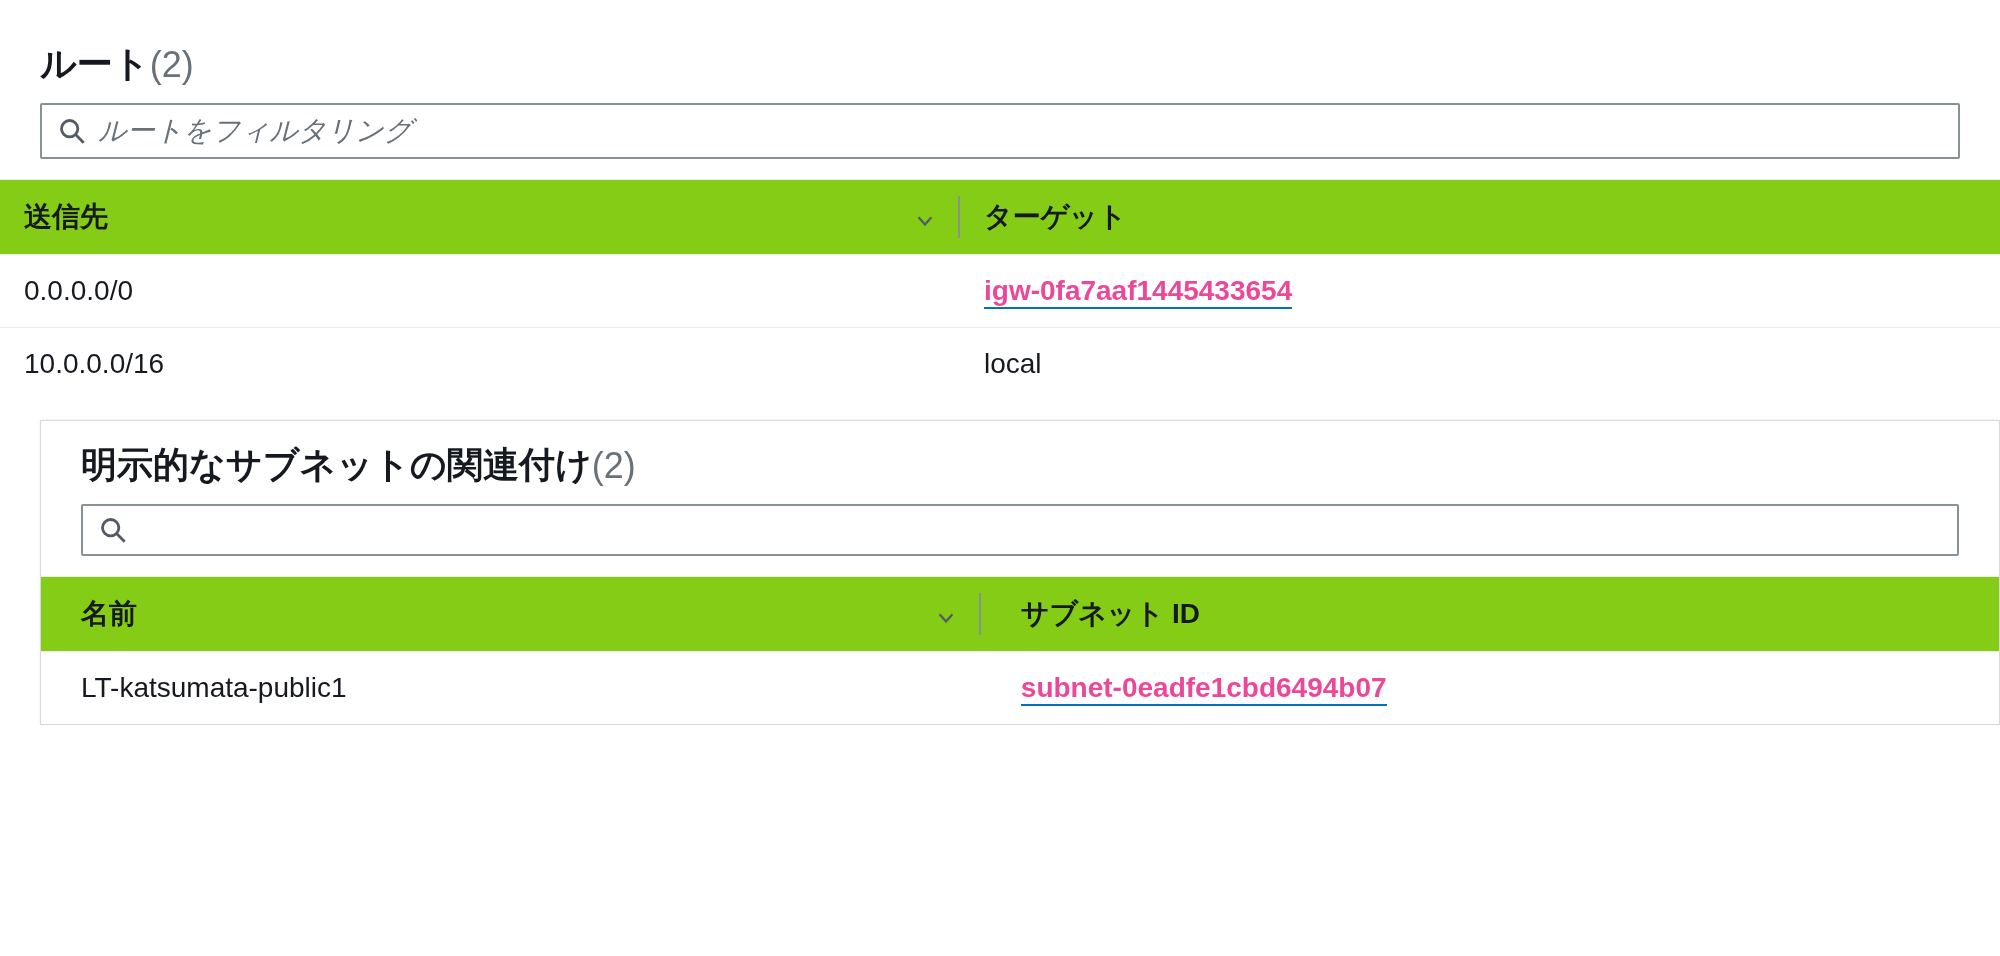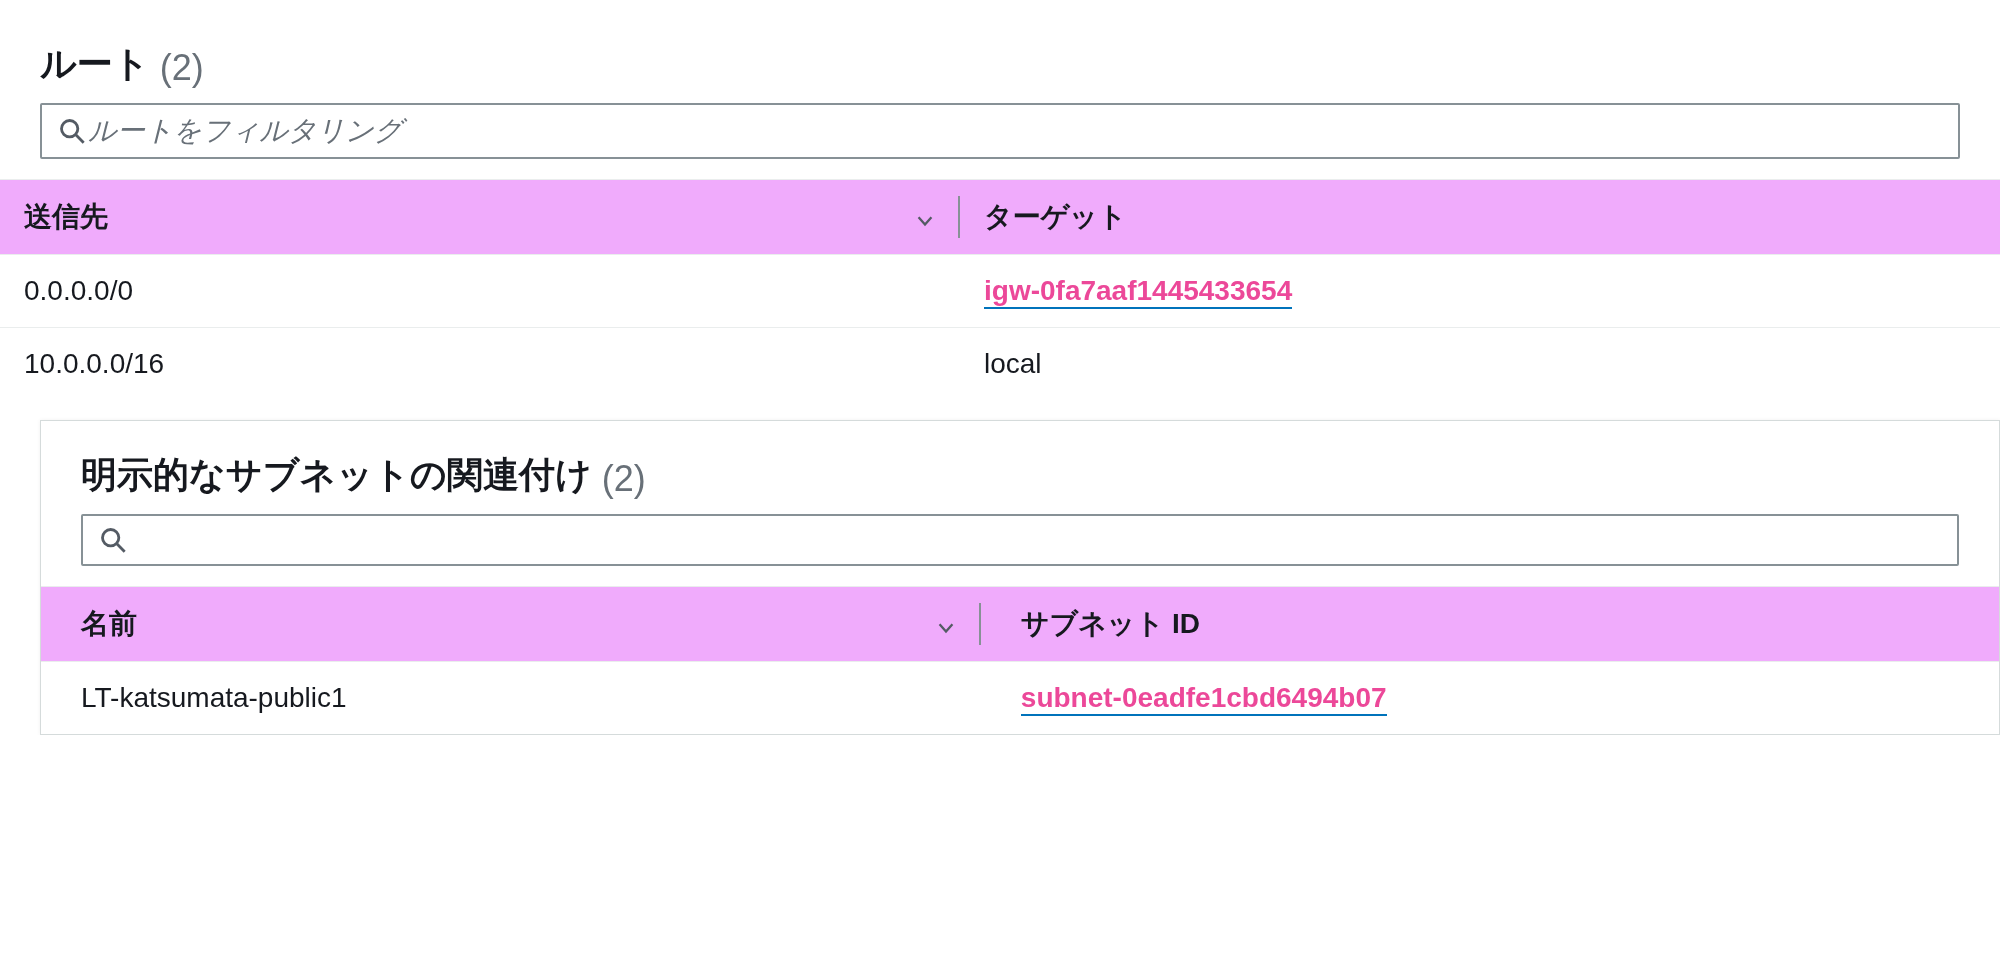--- a/index.html
+++ b/index.html
@@ -5,39 +5,38 @@
   * { box-sizing: border-box; margin: 0; padding: 0; }
   body {
     font-family: "Amazon Ember", "Helvetica Neue", Arial, sans-serif;
     color: #16191f;
     background: #ffffff;
     font-size: 28px;
     padding: 20px 0 0 0;
   }
   .section-header {
     display: flex;
-    align-items: flex-end;
-    gap: 10px;
+    align-items: center;
     padding: 20px 0 14px 40px;
     font-weight: 700;
     font-size: 36px;
   }
   .count {
     color: #687078;
     font-weight: 400;
   }
   .search-box {
     margin: 0 40px 20px 40px;
     border: 2px solid #879196;
     border-radius: 2px;
     background: #ffffff;
     display: flex;
     align-items: center;
     padding: 10px 16px;
-    gap: 2px;
+    gap: 12px;
   }
   .search-icon {
     width: 28px; height: 28px;
     flex: 0 0 auto;
     color: #545b64;
   }
   .search-input {
     border: none;
     outline: none;
     width: 100%;
@@ -48,21 +47,21 @@
   }
   .search-input::placeholder { color: #687078; font-style: italic; }
 
   table { width: 100%; border-collapse: collapse; }
   thead th {
     text-align: left;
     font-weight: 700;
     padding: 18px 24px;
     border-top: 1px solid #eaeded;
     border-bottom: 1px solid #eaeded;
-    background: #f0abfc;
+    background: #84cc16;
     font-size: 28px;
     position: relative;
   }
   thead th .th-inner {
     display: flex;
     align-items: center;
     justify-content: space-between;
     width: 100%;
   }
   .col-sep::after {
@@ -91,21 +90,20 @@
     font-weight: 600;
   }
 
   .routes-section {
     padding-bottom: 0;
   }
   .subnet-section {
     margin: 20px 0 0 40px;
     border: 1px solid #d5dbdb;
     box-shadow: 0 0 4px rgba(0,0,0,0.06);
-    padding-top: 10px;
     background: #ffffff;
   }
   .subnet-section .section-header { padding-left: 40px; }
   .subnet-section .search-box { margin-left: 40px; margin-right: 40px; }
   .subnet-section table { width: 100%; }
   .subnet-section thead th, .subnet-section tbody td { padding-left: 40px; }
 </style>
 </head>
 <body>
 

